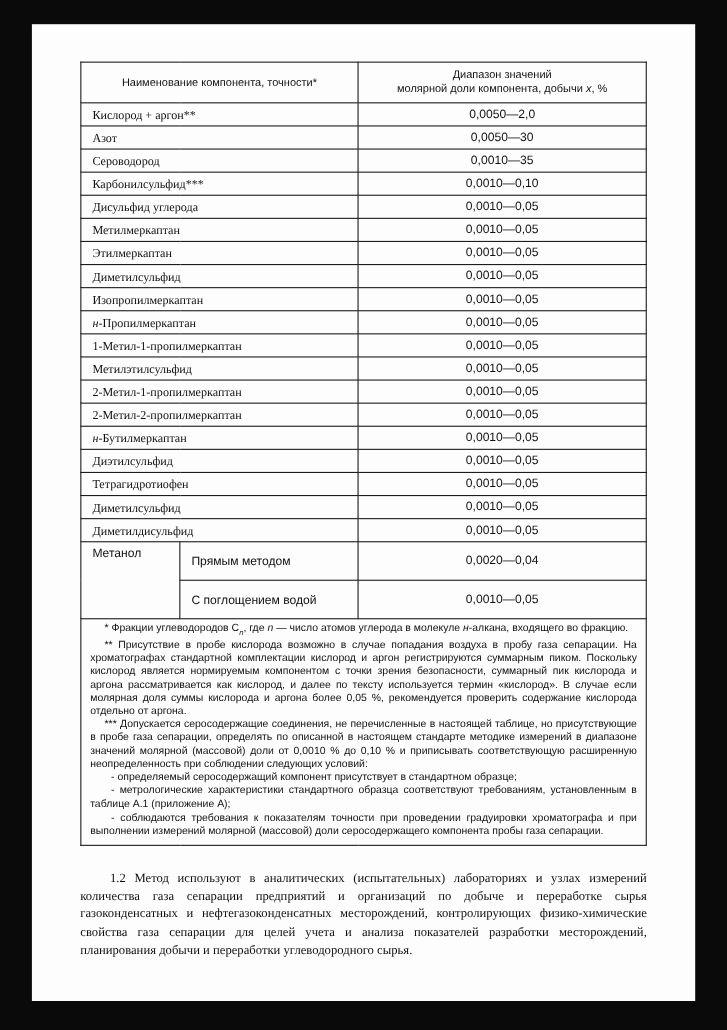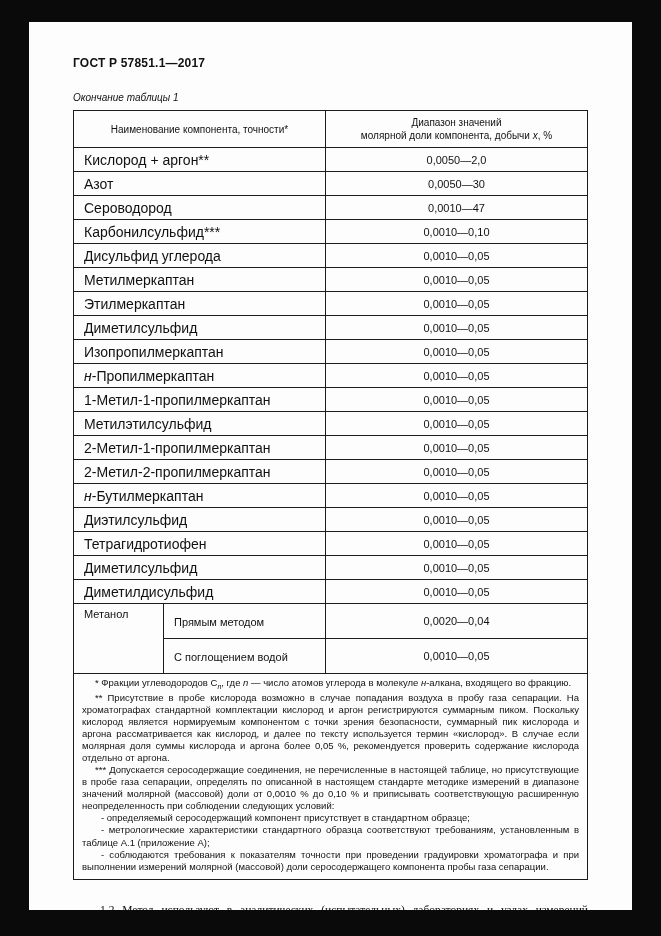--- a/index.html
+++ b/index.html
@@ -20,21 +20,21 @@
   .doc-header { font-weight:bold; font-size:12px; letter-spacing:0.2px; }
   .table-caption { font-style:italic; font-size:10px; margin-top:22px; margin-bottom:7px; }
 
   table.main-table { width:100%; border-collapse:collapse; table-layout:fixed; }
   .main-table th, .main-table td { border:1px solid #1c1c1c; }
   .main-table thead th {
     font-weight:normal; font-size:10px; text-align:center;
     padding:5px 6px; line-height:1.3; vertical-align:middle;
   }
   .name-cell {
-    font-size:14px; padding:4px 8px 3px 10px; height:21px; vertical-align:middle;
+    font-size:11px; padding:4px 8px 3px 10px; height:21px; vertical-align:middle;font-family:Liberation Serif, serif;
   }
   .value-cell {
     font-size:11px; text-align:center; height:21px; vertical-align:middle; padding:2px 4px;
   }
   .metanol-cell {
     font-size:11px; padding:4px 8px 3px 10px; vertical-align:top;
   }
   .method-cell {
     font-size:11px; padding:4px 8px 3px 10px; height:35px; vertical-align:middle;
   }
@@ -49,23 +49,21 @@
   .para {
     margin-top:22px; font-size:11.5px; line-height:1.42;
     text-align:justify; text-indent:27px;font-family:Liberation Serif, serif;
   }
 </style>
 </head>
 <body>
 
 <div class="page">
 
-  <div class="doc-header">ГОСТ Р 57851.1—2017</div>
 
-  <div class="table-caption">Окончание таблицы 1</div>
 
   <table class="main-table">
     <colgroup>
       <col style="width:90px">
       <col style="width:162px">
       <col>
     </colgroup>
     <thead>
       <tr>
         <th colspan="2">Наименование компонента, точности*</th>
@@ -80,21 +78,21 @@
     <tr>
           <td colspan="2" class="name-cell">Кислород + аргон**</td>
           <td class="value-cell">0,0050—2,0</td>
         </tr>
         <tr>
           <td colspan="2" class="name-cell">Азот</td>
           <td class="value-cell">0,0050—30</td>
         </tr>
         <tr>
           <td colspan="2" class="name-cell">Сероводород</td>
-          <td class="value-cell">0,0010—47</td>
+          <td class="value-cell">0,0010—35</td>
         </tr>
         <tr>
           <td colspan="2" class="name-cell">Карбонилсульфид***</td>
           <td class="value-cell">0,0010—0,10</td>
         </tr>
         <tr>
           <td colspan="2" class="name-cell">Дисульфид углерода</td>
           <td class="value-cell">0,0010—0,05</td>
         </tr>
         <tr>

